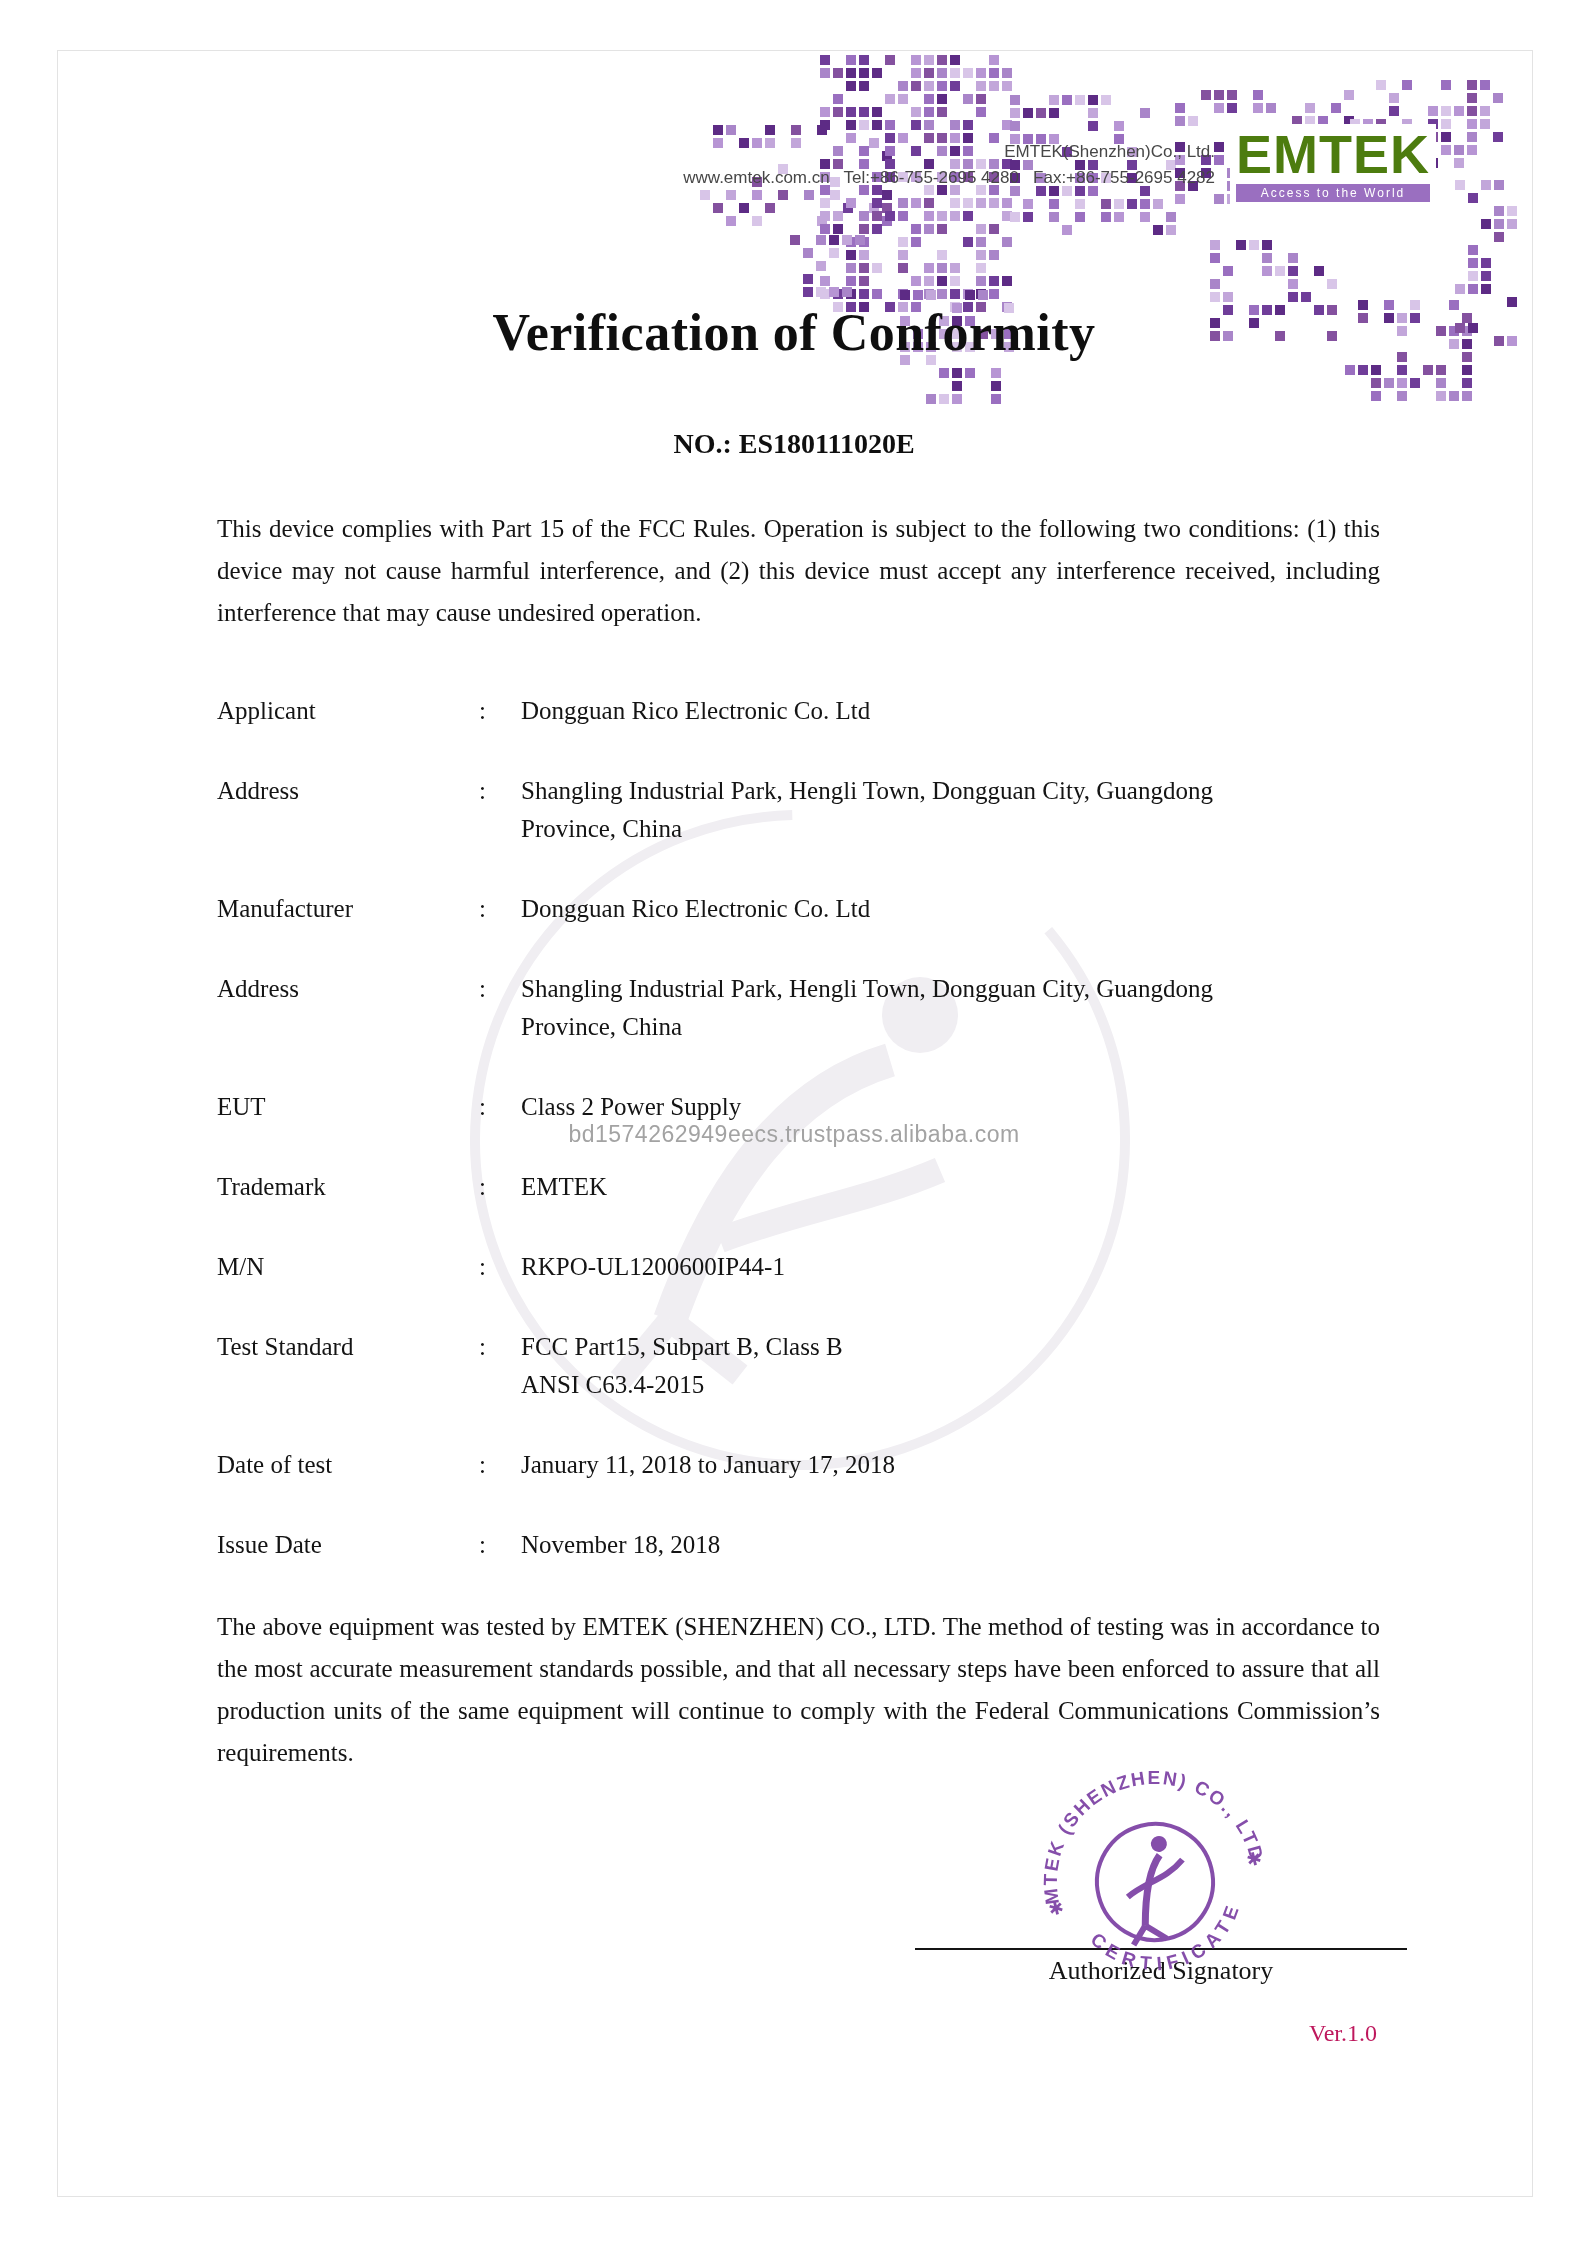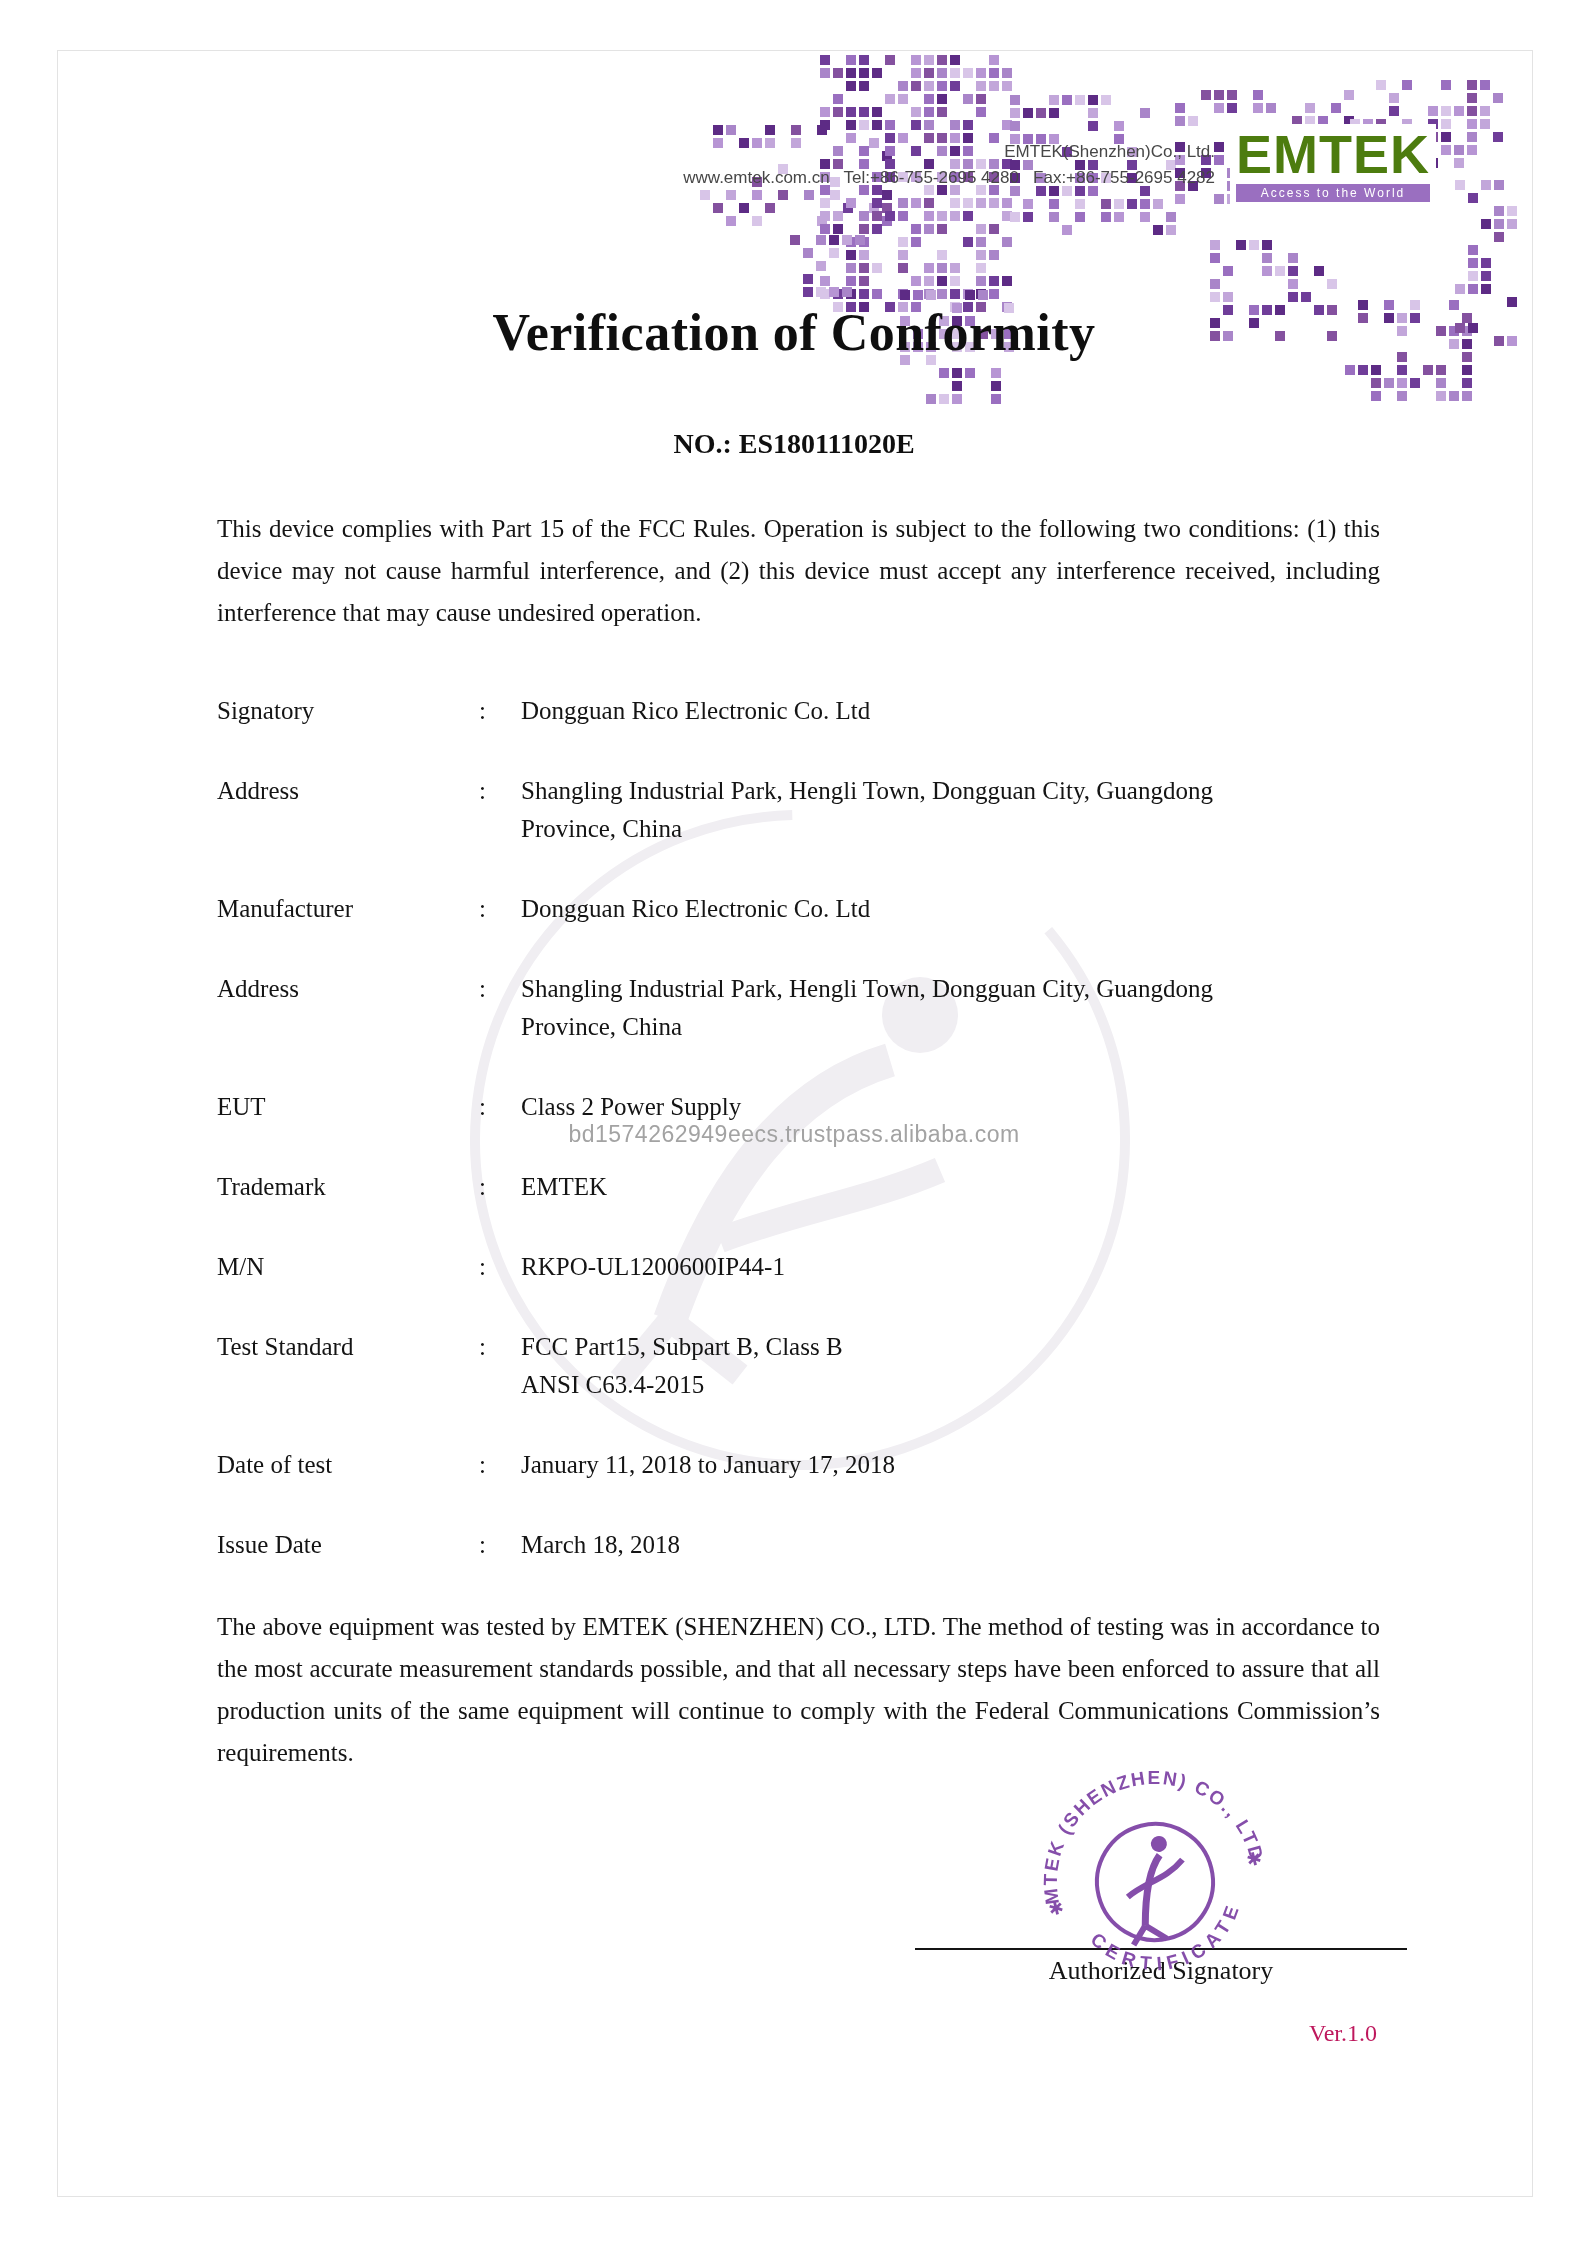--- a/index.html
+++ b/index.html
@@ -623,21 +623,21 @@
   </div>
 
   <div class="title">Verification of Conformity</div>
   <div class="cert-no">NO.: ES180111020E</div>
 
   <div class="content">
     <p class="para intro">This device complies with Part 15 of the FCC Rules. Operation is subject to the following two conditions: (1) this device may not cause harmful interference, and (2) this device must accept any interference received, including interference that may cause undesired operation.</p>
 
     <div class="fields">
       <div class="field">
-        <span class="f-label">Signatory</span>
+        <span class="f-label">Applicant</span>
         <span class="f-colon">:</span>
         <span class="f-value">Dongguan Rico Electronic Co. Ltd</span>
       </div>
       <div class="field">
         <span class="f-label">Address</span>
         <span class="f-colon">:</span>
         <span class="f-value">Shangling Industrial Park, Hengli Town, Dongguan City, Guangdong
 Province, China</span>
       </div>
       <div class="field">
@@ -673,21 +673,21 @@
 ANSI C63.4-2015</span>
       </div>
       <div class="field">
         <span class="f-label">Date of test</span>
         <span class="f-colon">:</span>
         <span class="f-value">January 11, 2018 to January 17, 2018</span>
       </div>
       <div class="field">
         <span class="f-label">Issue Date</span>
         <span class="f-colon">:</span>
-        <span class="f-value">March 18, 2018</span>
+        <span class="f-value">November 18, 2018</span>
       </div>
     </div>
 
     <p class="para closing">The above equipment was tested by EMTEK (SHENZHEN) CO., LTD. The method of testing was in accordance to the most accurate measurement standards possible, and that all necessary steps have been enforced to assure that all production units of the same equipment will continue to comply with the Federal Communications Commission’s requirements.</p>
   </div>
 
   <div class="link-watermark">bd1574262949eecs.trustpass.alibaba.com</div>
 
   <svg class="stamp" width="240" height="240" viewBox="0 0 240 240">
     <defs>

